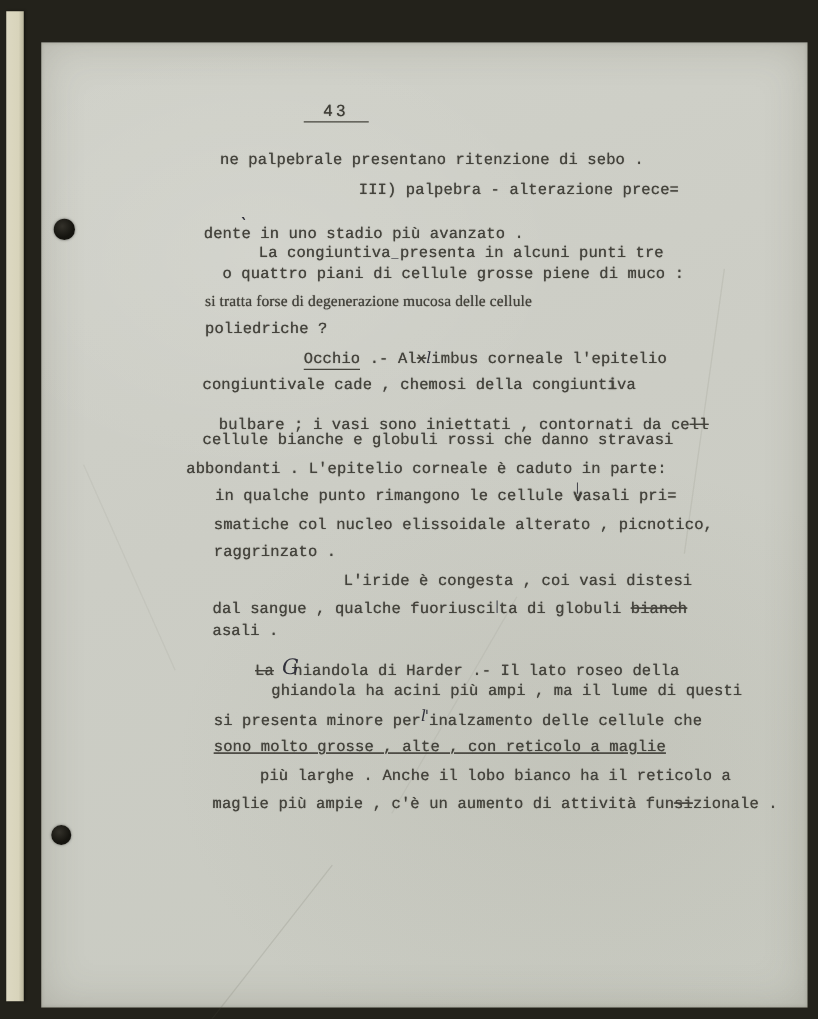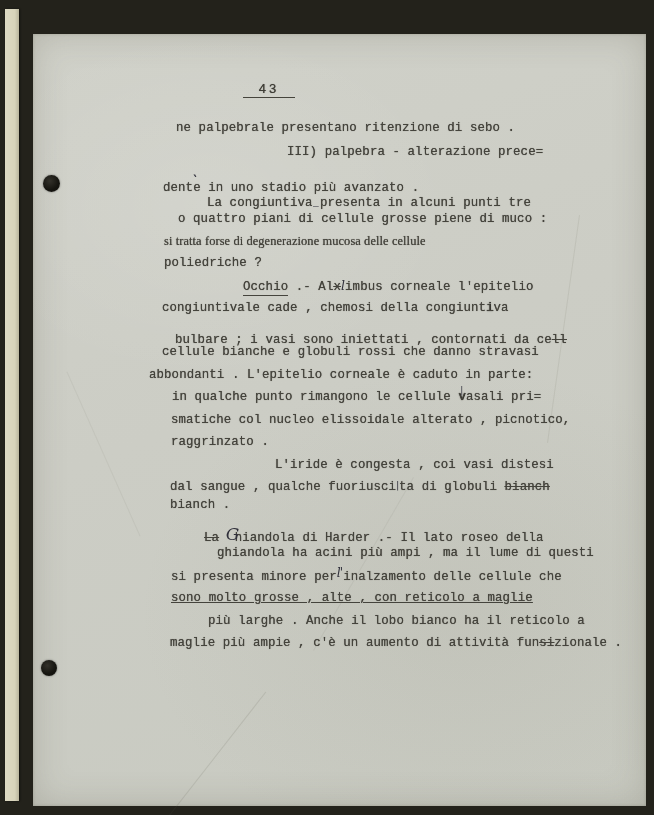--- a/index.html
+++ b/index.html
@@ -94,21 +94,21 @@
       <div class="tline" style="left: 210px; top: 244px;"><span class="u">Occhio</span><span> .- Al</span><span class="s">x</span><span class="pen">l</span><span>imbus corneale l'epitelio</span></div>
       <div class="tline" style="left: 129px; top: 267px;"><span>congiuntivale cade , chemosi della congiunt</span><span class="blot">i</span><span>va</span></div>
       <div class="tline" style="left: 142px; top: 289px; margin-top: 10px;"><span>bulbare ; i vasi sono iniettati , contornati da ce</span><span class="s">ll</span></div>
       <div class="tline" style="left: 129px; top: 311px;"><span>cellule bianche e globuli rossi che danno stravasi</span></div>
       <div class="tline" style="left: 116px; top: 334px;"><span>abbondanti . L'epitelio corneale è caduto in parte:</span></div>
       <div class="tline" style="left: 139px; top: 356px;"><span>in qualche punto rimangono le cellule </span><span class="pen tickup">|</span><span class="blot">v</span><span>asali pri=</span></div>
       <div class="tline" style="left: 138px; top: 379px; text-align: right;"><span>smatiche col nucleo elissoidale alterato , picnotico,</span></div>
       <div class="tline" style="left: 138px; top: 401px;"><span>raggrinzato .</span></div>
       <div class="tline" style="left: 242px; top: 424px;"><span>L'iride è congesta , coi vasi distesi</span></div>
       <div class="tline" style="left: 137px; top: 446px;"><span>dal sangue , qualche fuoriusci</span><span class="pen tick">|</span><span>ta di globuli </span><span class="s">bianch</span></div>
-      <div class="tline" style="left: 137px; top: 464px;"><span>bianch .</span></div>
+      <div class="tline" style="left: 137px; top: 464px;"><span>asali .</span></div>
       <div class="tline" style="left: 171px; top: 491px;"><span class="s">La</span><span> </span><span class="pen gbig">G</span><span>hiandola di Harder .- Il lato roseo della</span></div>
       <div class="tline" style="left: 136px; top: 512px; margin-left: 48px;"><span>ghiandola ha acini più ampi , ma il lume di questi</span></div>
       <div class="tline" style="left: 138px; top: 534px;"><span>si presenta minore per</span><span class="pen ins">l'</span><span>inalzamento delle cellule che</span></div>
       <div class="tline" style="left: 138px; top: 557px; text-decoration: underline;"><span>sono molto grosse , alte , con reticolo a maglie</span></div>
       <div class="tline" style="left: 138px; top: 580px; margin-left: 37px;"><span>più larghe . Anche il lobo bianco ha il reticolo a</span></div>
       <div class="tline" style="left: 137px; top: 602px;"><span>maglie più ampie , c'è un aumento di attività fun</span><span class="s">si</span><span>zionale .</span></div>
     </div>
 </div>
 
 </body></html>

